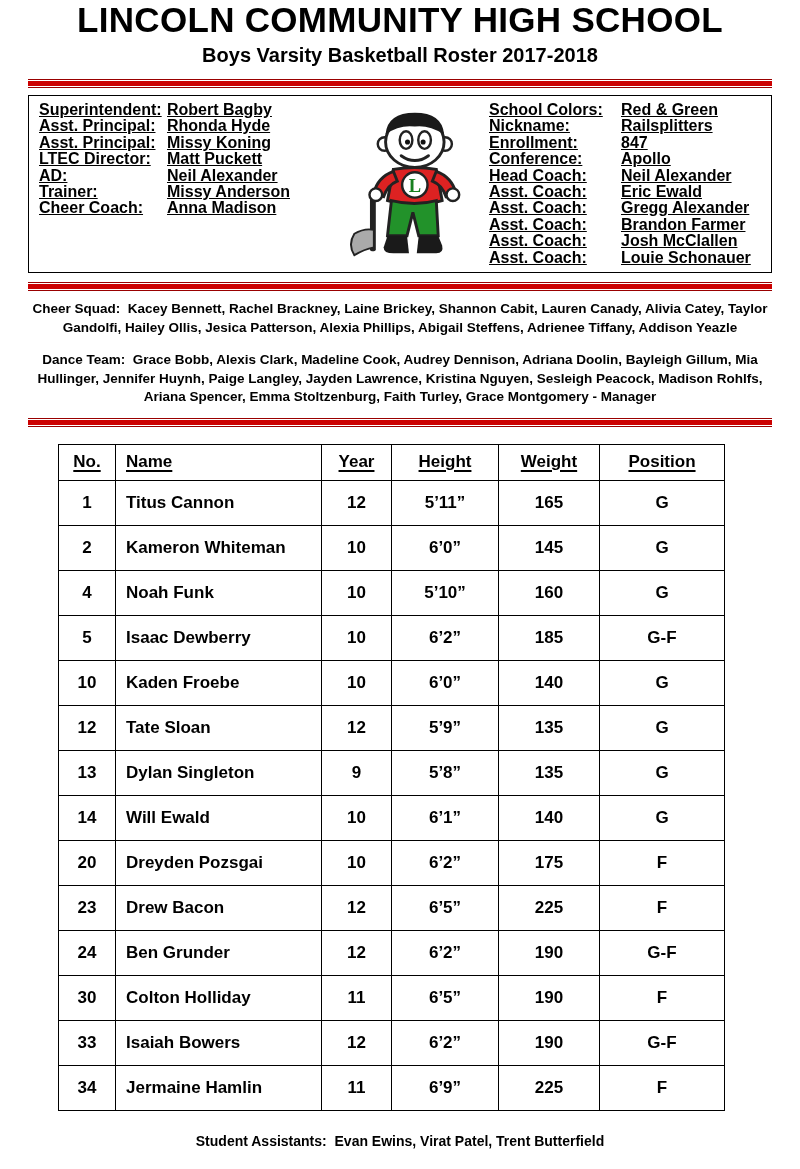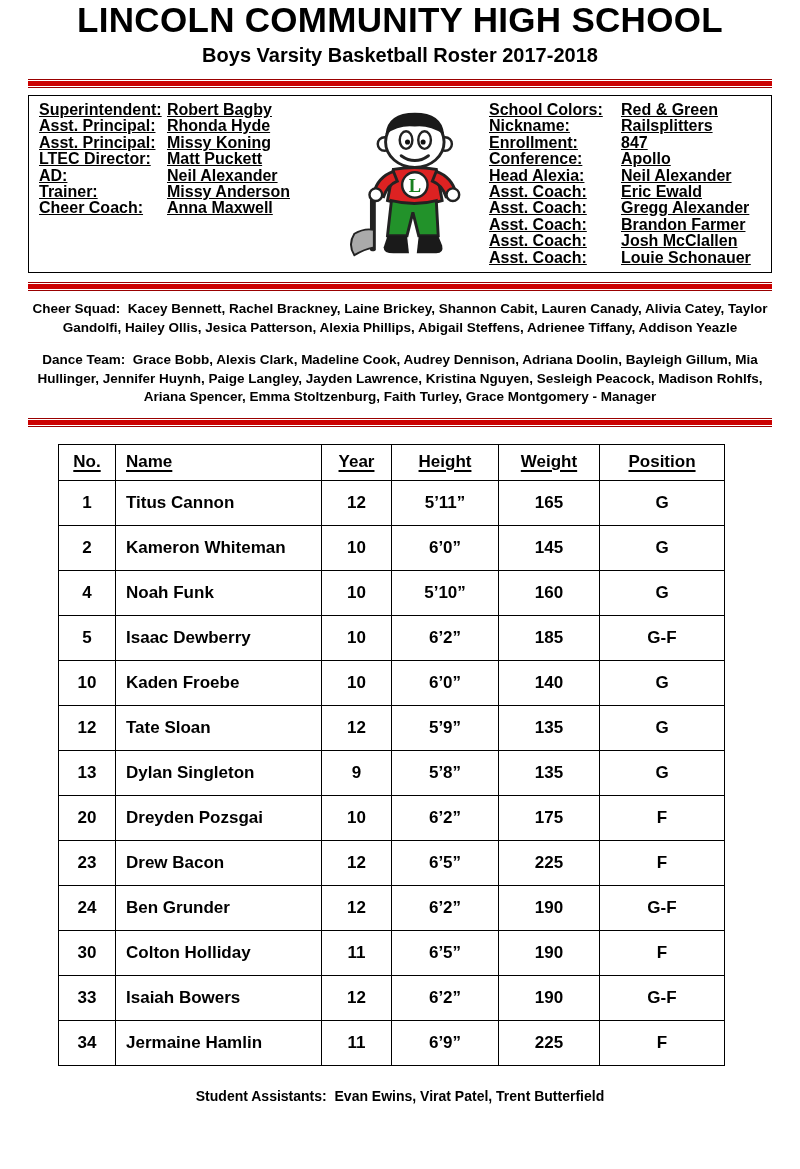--- a/index.html
+++ b/index.html
@@ -78,21 +78,21 @@
         <div class="info-row">
           <span class="info-label">AD:</span>
           <span class="info-value">Neil Alexander</span>
         </div>
         <div class="info-row">
           <span class="info-label">Trainer:</span>
           <span class="info-value">Missy Anderson</span>
         </div>
         <div class="info-row">
           <span class="info-label">Cheer Coach:</span>
-          <span class="info-value">Anna Maxwell</span>
+          <span class="info-value">Anna Madison</span>
         </div>
       </div>
 
     <div class="mascot">
       <svg width="150" height="158" viewBox="0 0 150 162">
 
         <rect x="36" y="88" width="6" height="62" rx="2" fill="#222"></rect>
 
         <path d="M20 132 Q30 126 40 128 L40 146 Q30 148 20 154 Q13 143 20 132 Z" fill="#aaaaaa" stroke="#222" stroke-width="2"></path>
 
@@ -139,21 +139,21 @@
         </div>
         <div class="info-row">
           <span class="info-label">Enrollment:</span>
           <span class="info-value">847</span>
         </div>
         <div class="info-row">
           <span class="info-label">Conference:</span>
           <span class="info-value">Apollo</span>
         </div>
         <div class="info-row">
-          <span class="info-label">Head Alexia:</span>
+          <span class="info-label">Head Coach:</span>
           <span class="info-value">Neil Alexander</span>
         </div>
         <div class="info-row">
           <span class="info-label">Asst. Coach:</span>
           <span class="info-value">Eric Ewald</span>
         </div>
         <div class="info-row">
           <span class="info-label">Asst. Coach:</span>
           <span class="info-value">Gregg Alexander</span>
         </div>
@@ -241,20 +241,28 @@
         </tr>
         <tr>
           <td class="col0">13</td>
           <td class="col1">Dylan Singleton</td>
           <td class="col2">9</td>
           <td class="col3">5’8”</td>
           <td class="col4">135</td>
           <td class="col5">G</td>
         </tr>
         <tr>
+          <td class="col0">14</td>
+          <td class="col1">Will Ewald</td>
+          <td class="col2">10</td>
+          <td class="col3">6’1”</td>
+          <td class="col4">140</td>
+          <td class="col5">G</td>
+        </tr>
+        <tr>
           <td class="col0">20</td>
           <td class="col1">Dreyden Pozsgai</td>
           <td class="col2">10</td>
           <td class="col3">6’2”</td>
           <td class="col4">175</td>
           <td class="col5">F</td>
         </tr>
         <tr>
           <td class="col0">23</td>
           <td class="col1">Drew Bacon</td>

